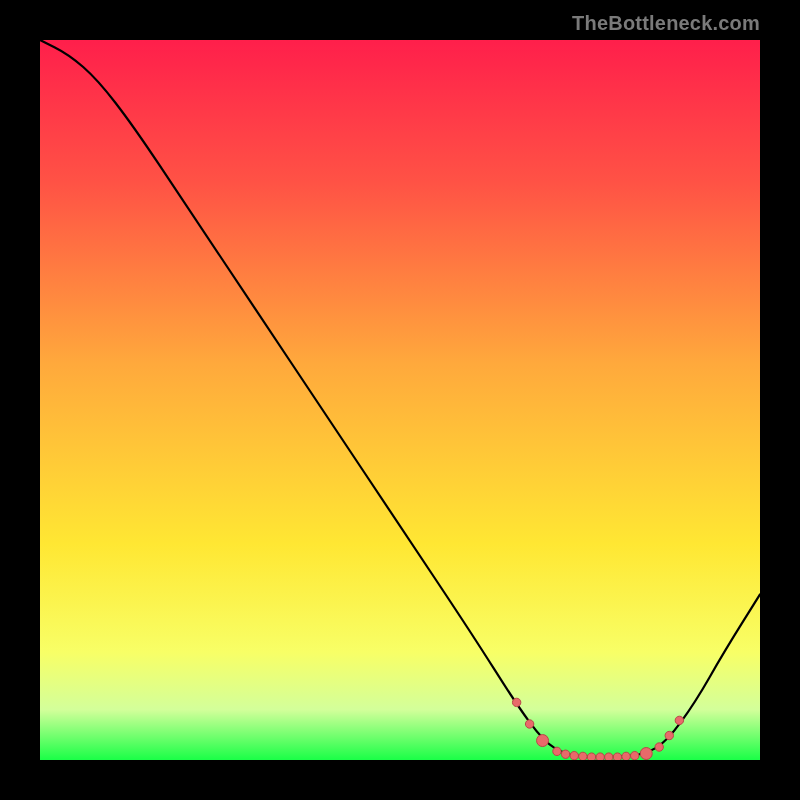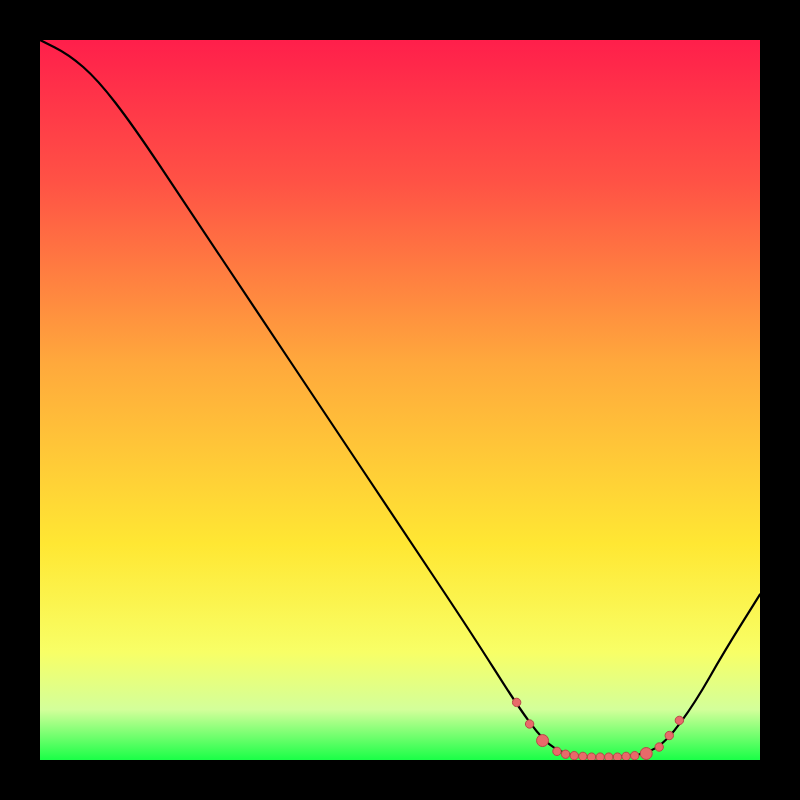--- a/index.html
+++ b/index.html
@@ -46,20 +46,21 @@
     font-weight: bold;
     color: #7a7a7a;
     letter-spacing: 0.2px;
   }
 </style>
 </head>
 <body>
 
 <div class="chart-container">
 
+  <div class="watermark">TheBottleneck.com</div>
 
   <div class="plot-area">
     <svg class="gradient-bg" viewBox="0 0 720 720" preserveAspectRatio="none">
       <defs>
         <linearGradient id="bgGrad" x1="0" y1="0" x2="0" y2="1">
             <stop offset="0%" stop-color="#ff1f4b"></stop>
             <stop offset="20%" stop-color="#ff5345"></stop>
             <stop offset="45%" stop-color="#ffa93c"></stop>
             <stop offset="70%" stop-color="#ffe733"></stop>
             <stop offset="85%" stop-color="#f8ff66"></stop>

